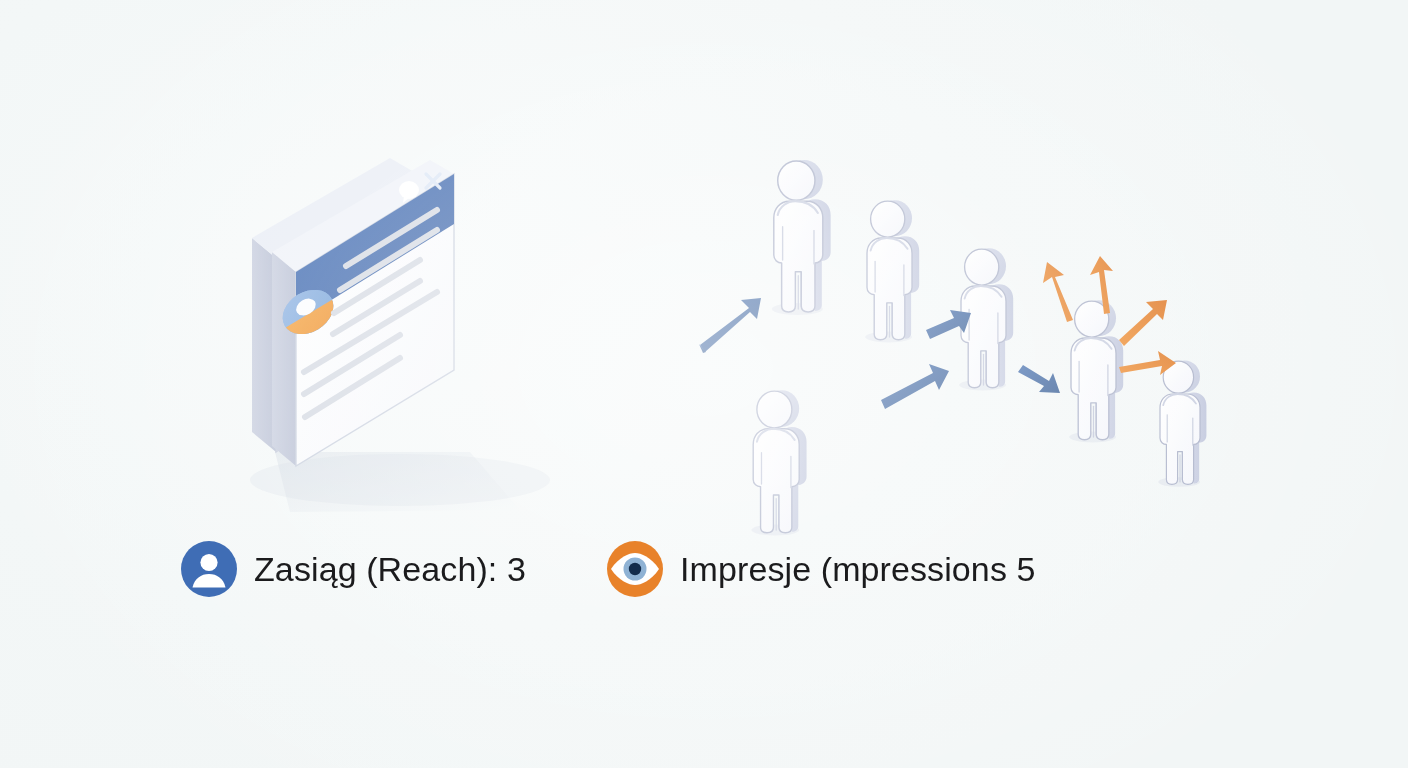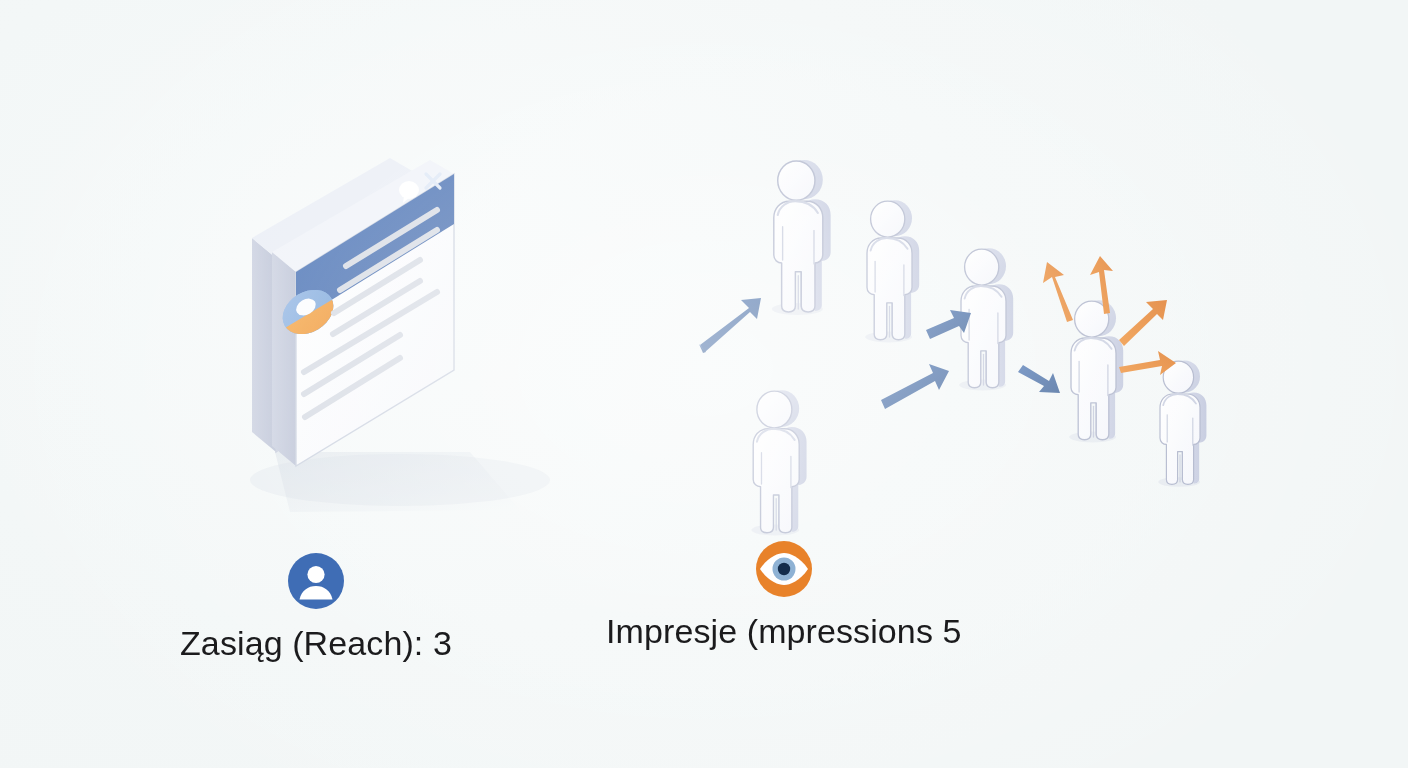--- a/index.html
+++ b/index.html
@@ -36,22 +36,22 @@
     overflow: visible;
   }
   
   .legend-row {
     position: absolute;
     display: flex;
     align-items: center;
     gap: 16px;
     white-space: nowrap;
   }
-  #legend-reach { left: 180px; top: 552px; flex-direction: column; }
-  #legend-impressions { left: 606px; top: 540px; flex-direction: column; }
+  #legend-reach { left: 180px; top: 540px; }
+  #legend-impressions { left: 606px; top: 540px; }
   .legend-label {
     font-size: 34px;
     color: #1b1b1d;
     letter-spacing: 0.1px;
     line-height: 1;
   }
   .legend-badge {
     width: 58px;
     height: 58px;
     flex: 0 0 58px;

